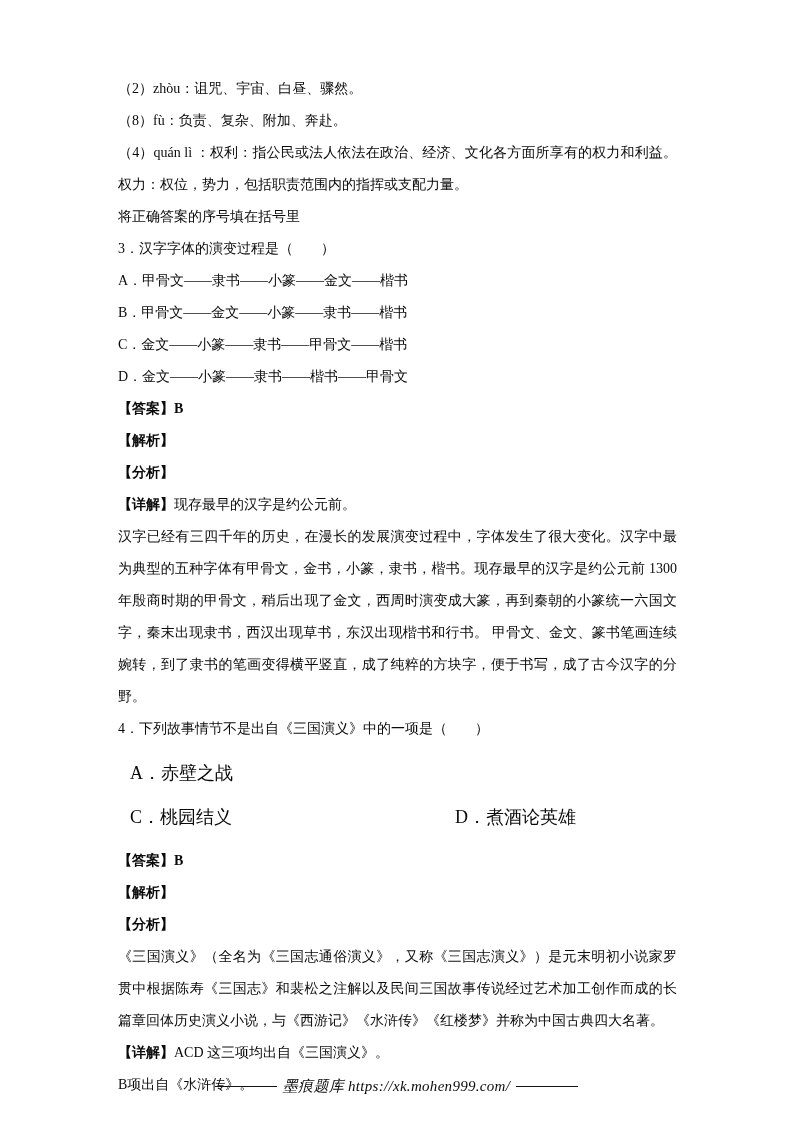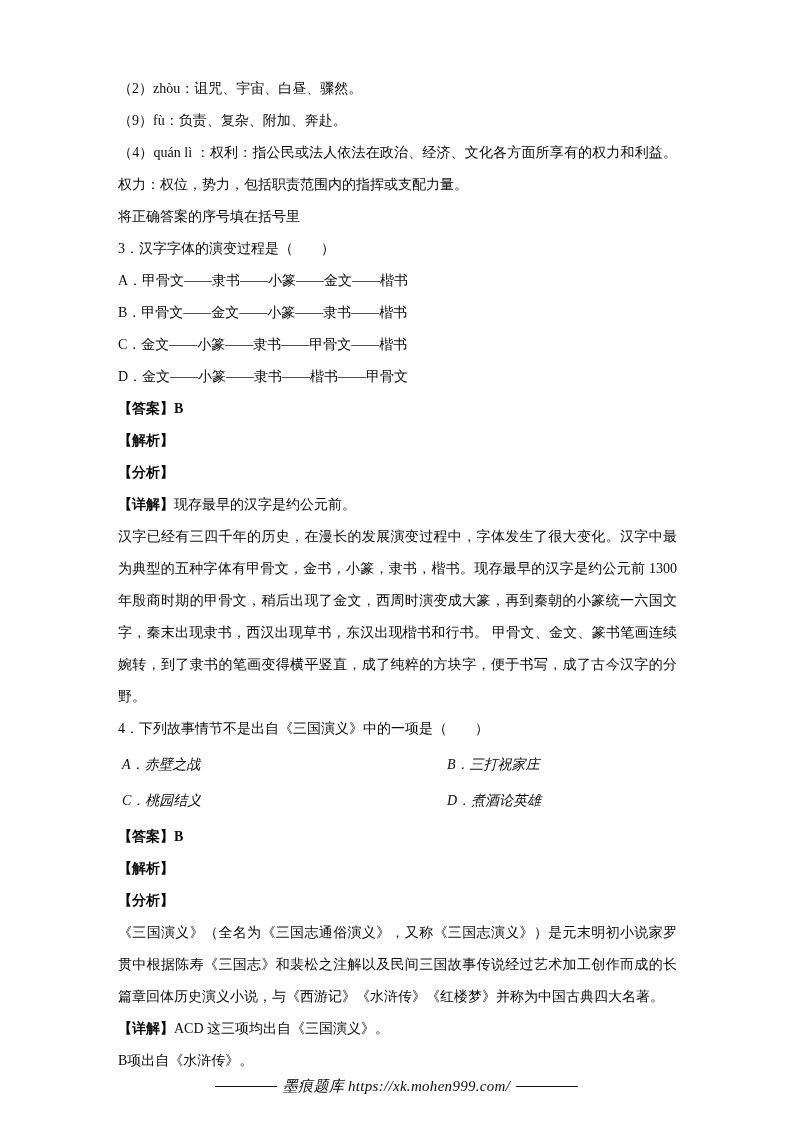--- a/index.html
+++ b/index.html
@@ -30,24 +30,23 @@
       font-size: 14px;
       line-height: 32px;
       text-align: justify;
       word-break: break-all;
     }
 
     .b { font-weight: bold; }
 
     .opt-row {
       display: flex;
-      margin: 4px;
-      font-size: 14px;
+      margin: 12px;
+      font-size: 18px;
       line-height: 32px;
-      font-style: italic;
     }
     .opt-row .opt-left {
       flex: 0 0 auto;
       width: 325px;
     }
     .opt-row .opt-right { flex: 1 1 auto; }
 
     .footer {
       position: absolute;
       left: 0;
@@ -73,42 +72,41 @@
       font-style: italic;
     }
   </style>
 </head>
 <body>
 
 <div class="page">
   <div class="content">
 
     <p class="line">（2）zhòu：诅咒、宇宙、白昼、骤然。</p>
-    <p class="line">（9）fù：负责、复杂、附加、奔赴。</p>
+    <p class="line">（8）fù：负责、复杂、附加、奔赴。</p>
     <p class="line">（4）quán lì ：权利：指公民或法人依法在政治、经济、文化各方面所享有的权力和利益。权力：权位，势力，包括职责范围内的指挥或支配力量。</p>
     <p class="line">将正确答案的序号填在括号里</p>
 
     <section>
       <p class="line">3．汉字字体的演变过程是（　　）</p>
       <p class="line">A．甲骨文——隶书——小篆——金文——楷书</p>
       <p class="line">B．甲骨文——金文——小篆——隶书——楷书</p>
       <p class="line">C．金文——小篆——隶书——甲骨文——楷书</p>
       <p class="line">D．金文——小篆——隶书——楷书——甲骨文</p>
       <p class="line"><span class="b">【答案】</span><span class="b">B</span></p>
       <p class="line b">【解析】</p>
       <p class="line b">【分析】</p>
       <p class="line"><span class="b">【详解】</span><span>现存最早的汉字是约公元前。</span></p>
       <p class="line">汉字已经有三四千年的历史，在漫长的发展演变过程中，字体发生了很大变化。汉字中最为典型的五种字体有甲骨文，金书，小篆，隶书，楷书。现存最早的汉字是约公元前 1300 年殷商时期的甲骨文，稍后出现了金文，西周时演变成大篆，再到秦朝的小篆统一六国文字，秦末出现隶书，西汉出现草书，东汉出现楷书和行书。 甲骨文、金文、篆书笔画连续婉转，到了隶书的笔画变得横平竖直，成了纯粹的方块字，便于书写，成了古今汉字的分野。</p>
     </section>
 
     <section>
       <p class="line">4．下列故事情节不是出自《三国演义》中的一项是（　　）</p>
       <p class="opt-row">
         <span class="opt-left">A．赤壁之战</span>
-        <span class="opt-right">B．三打祝家庄</span>
       </p>
       <p class="opt-row">
         <span class="opt-left">C．桃园结义</span>
         <span class="opt-right">D．煮酒论英雄</span>
       </p>
       <p class="line"><span class="b">【答案】</span><span class="b">B</span></p>
       <p class="line b">【解析】</p>
       <p class="line b">【分析】</p>
       <p class="line">《三国演义》（全名为《三国志通俗演义》，又称《三国志演义》）是元末明初小说家罗贯中根据陈寿《三国志》和裴松之注解以及民间三国故事传说经过艺术加工创作而成的长篇章回体历史演义小说，与《西游记》《水浒传》《红楼梦》并称为中国古典四大名著。</p>
       <p class="line"><span class="b">【详解】</span><span>ACD 这三项均出自《三国演义》。</span></p>

